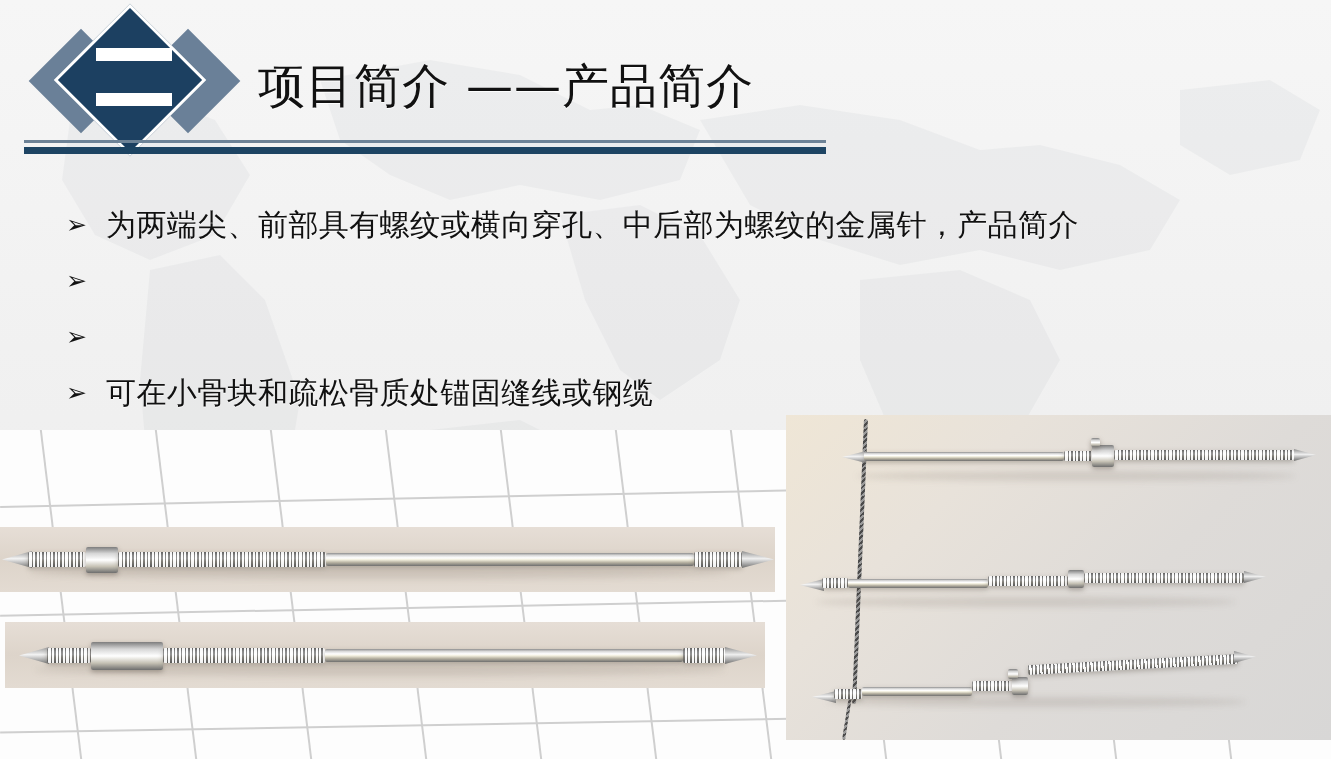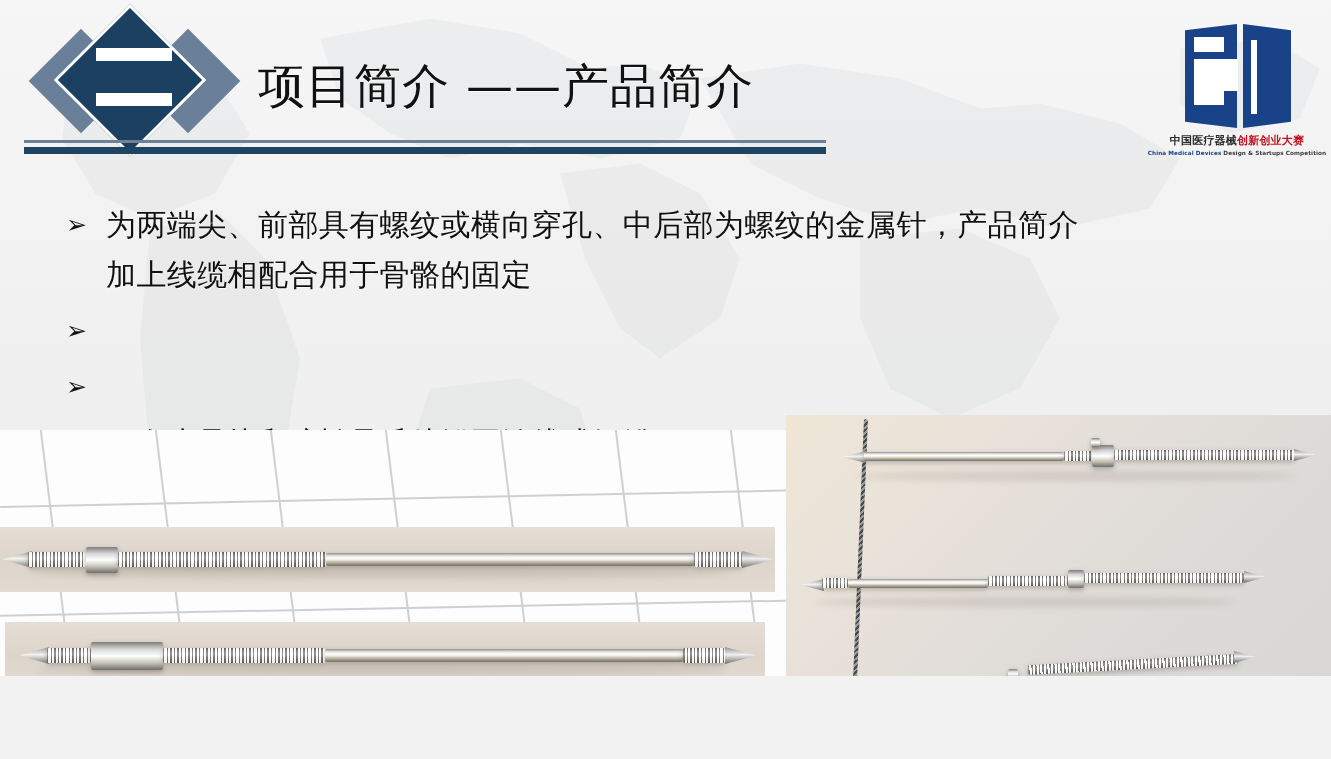--- a/index.html
+++ b/index.html
@@ -3,21 +3,21 @@
 <meta charset="utf-8">
 <title>项目简介 ——产品简介</title>
 <style>
   html,body{margin:0;padding:0;}
   body{
     width:1331px;height:759px;overflow:hidden;
     font-family:"DejaVu Sans","Liberation Sans",sans-serif;
     background:#f2f2f2;
   }
   .slide{
-    position:relative;width:1331px;height:676px;overflow:hidden;
+    position:relative;width:1331px;height:759px;overflow:hidden;
     background:linear-gradient(180deg,#f6f6f6 0%,#f0f0f0 55%,#ececec 100%);
   }
 
   
   .worldmap{
     position:absolute;inset:0;opacity:.085;pointer-events:none;
   }
   .worldmap svg{width:100%;height:100%;}
 
   
@@ -196,46 +196,28 @@
       <div class="dm dm-core"></div>
       <div class="dm-bar top"></div>
       <div class="dm-bar bottom"></div>
     </div>
 
     <div class="title">项目简介 ——产品简介</div>
 
     <div class="rule-thin"></div>
     <div class="rule-thick"></div>
 
-    <div class="comp-logo">
-      <div class="comp-mark">
-        <div class="panelL"></div>
-        <div class="panelR"></div>
-        <div class="cut1"></div>
-        <div class="cut2"></div>
-        <div class="cut3"></div>
-        <div class="cut4"></div>
-      </div>
-      <div class="comp-cn">
-        <span class="dark">中国医疗器械</span><span class="red">创新创业大赛</span>
-      </div>
-      <div class="comp-en">
-        <span class="blue">China Medical Devices</span>
-        <span class="grey">Design &amp; Startups Competition</span>
-      </div>
-    </div>
   </div>
 
   <div class="bullets">
 
     <div class="bullet">
       <div class="marker">➢</div>
       <div>
         <div class="btext">为两端尖、前部具有螺纹或横向穿孔、中后部为螺纹的金属针，产品简介</div>
-        <div class="btext">加上线缆相配合用于骨骼的固定</div>
       </div>
     </div>
 
     <div class="bullet">
       <div class="marker">➢</div>
     </div>
 
     <div class="bullet">
       <div class="marker">➢</div>
     </div>

